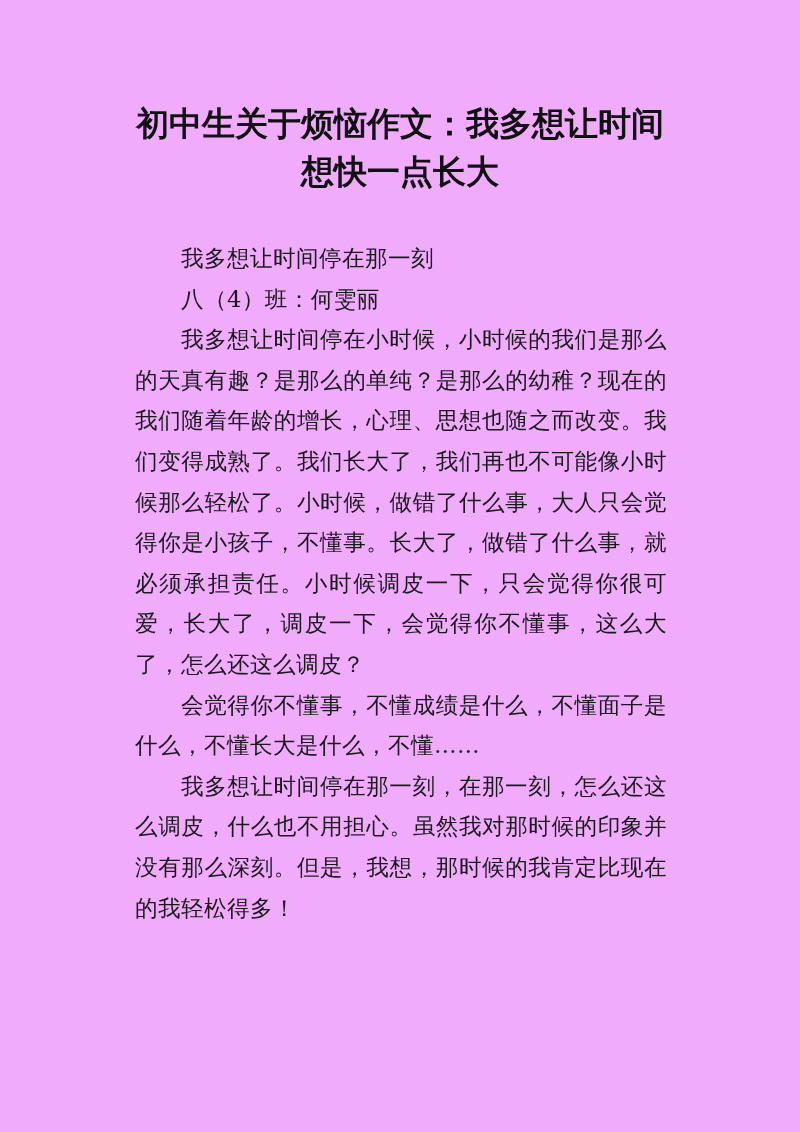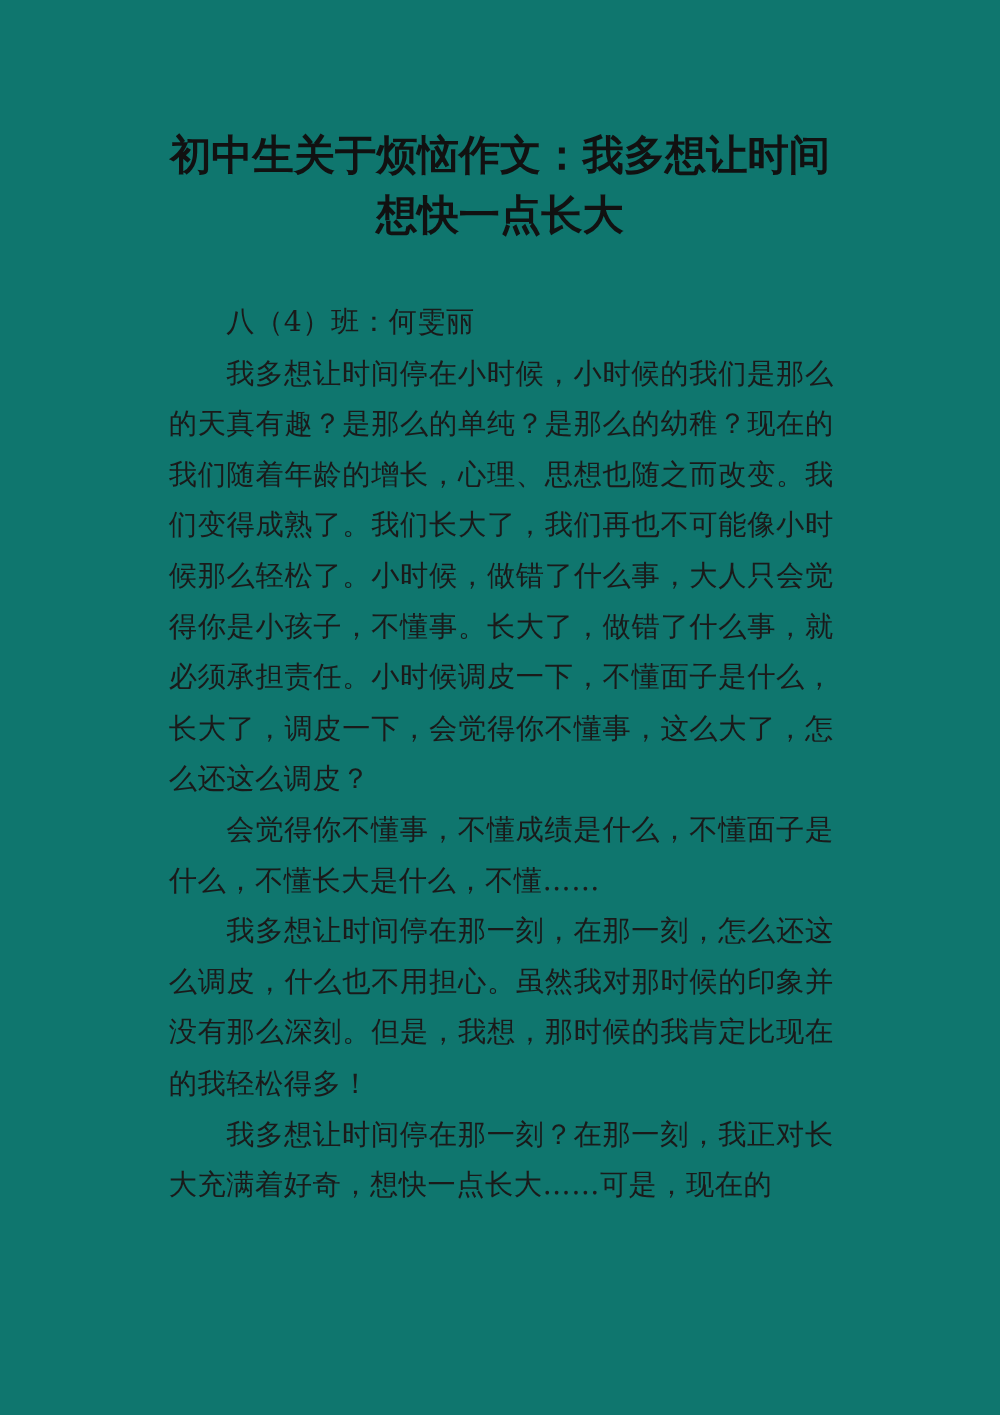--- a/index.html
+++ b/index.html
@@ -12,21 +12,21 @@
       height: 1132px;
       overflow: hidden;
       position: relative;
     }
     .page {
       position: absolute;
       left: 0;
       top: 0;
       width: 800px;
       height: 1132px;
-      background: #0f766e;
+      background: #f0abfc;
     }
     .title {
       position: absolute;
       left: 100px;
       width: 600px;
       top: 100px;
       text-align: center;
       font-family: "DejaVu Sans", "Liberation Sans", sans-serif;
       font-weight: bold;
       font-size: 33px;
@@ -57,19 +57,19 @@
 </head>
 <body>
 
 <div class="page">
   <h1 class="title">
     <span>初中生关于烦恼作文：我多想让时间</span>
     <span>想快一点长大</span>
   </h1>
 
   <div class="body">
+    <p>我多想让时间停在那一刻</p>
     <p>八（4）班：何雯丽</p>
-    <p>我多想让时间停在小时候，小时候的我们是那么的天真有趣？是那么的单纯？是那么的幼稚？现在的我们随着年龄的增长，心理、思想也随之而改变。我们变得成熟了。我们长大了，我们再也不可能像小时候那么轻松了。小时候，做错了什么事，大人只会觉得你是小孩子，不懂事。长大了，做错了什么事，就必须承担责任。小时候调皮一下，不懂面子是什么，长大了，调皮一下，会觉得你不懂事，这么大了，怎么还这么调皮？</p>
+    <p>我多想让时间停在小时候，小时候的我们是那么的天真有趣？是那么的单纯？是那么的幼稚？现在的我们随着年龄的增长，心理、思想也随之而改变。我们变得成熟了。我们长大了，我们再也不可能像小时候那么轻松了。小时候，做错了什么事，大人只会觉得你是小孩子，不懂事。长大了，做错了什么事，就必须承担责任。小时候调皮一下，只会觉得你很可爱，长大了，调皮一下，会觉得你不懂事，这么大了，怎么还这么调皮？</p>
     <p>会觉得你不懂事，不懂成绩是什么，不懂面子是什么，不懂长大是什么，不懂……</p>
     <p>我多想让时间停在那一刻，在那一刻，怎么还这么调皮，什么也不用担心。虽然我对那时候的印象并没有那么深刻。但是，我想，那时候的我肯定比现在的我轻松得多！</p>
-    <p>我多想让时间停在那一刻？在那一刻，我正对长大充满着好奇，想快一点长大……可是，现在的</p>
   </div>
 </div>
 
 </body></html>

